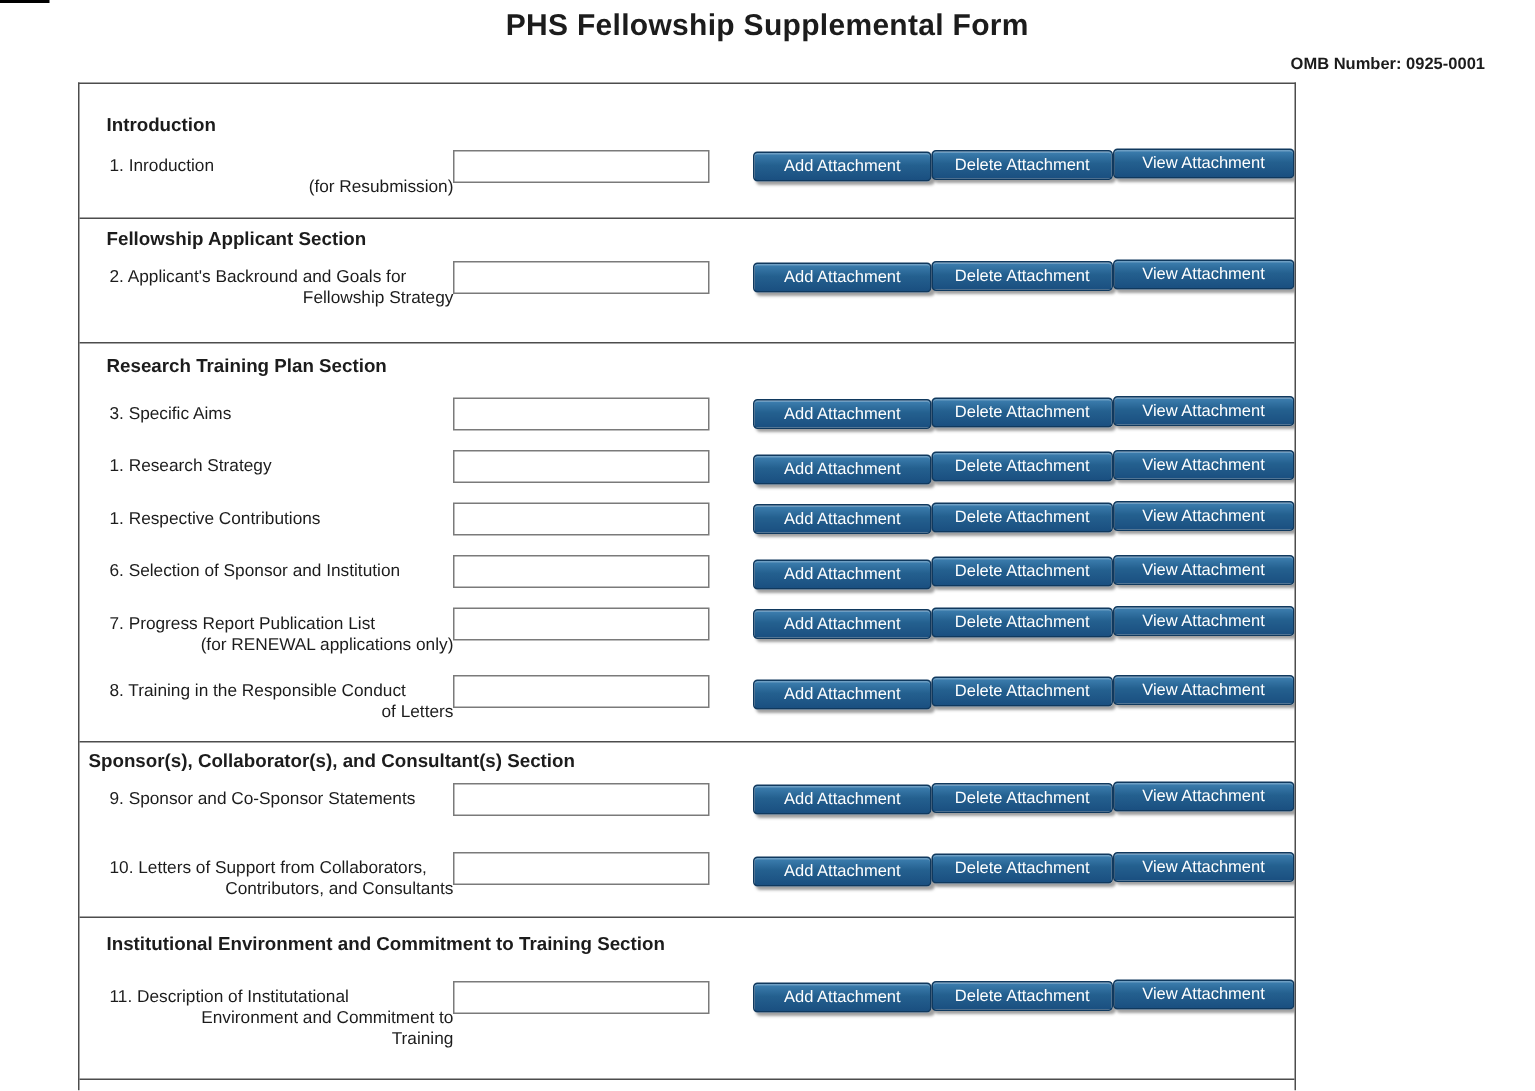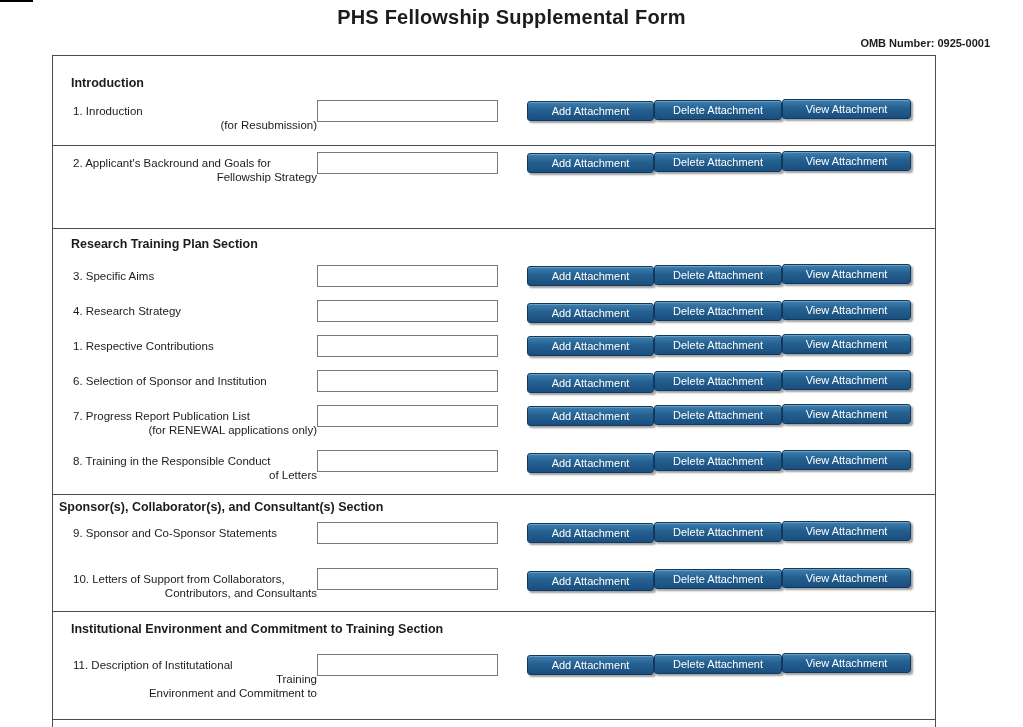--- a/index.html
+++ b/index.html
@@ -19,21 +19,21 @@
     position: absolute; top: 6px; left: 0; width: 1023px;
     text-align: center; font-size: 20px; font-weight: bold;
     letter-spacing: 0.2px;
   }
   .omb {
     position: absolute; top: 37px; right: 33px;
     font-size: 11px; font-weight: bold;
   }
   .form-box {
     position: absolute; left: 52px; top: 55px;
-    width: 884px; height: 672px;
+    width: 812px; height: 672px;
     border: 1px solid #4d4d4d; border-bottom: none;
     background: #fff;
   }
   .section {
     border-bottom: 1px solid #4d4d4d;
     overflow: hidden;
   }
   .section h2 {
     font-size: 12.5px; font-weight: bold;
     padding-left: 18px; margin-bottom: 8px;
@@ -101,20 +101,21 @@
         <div class="cont">(for Resubmission)</div>
       </div>
       <input type="text" class="field" value="" style="">
       <button class="btn btn-add">Add Attachment</button>
       <button class="btn btn-delete">Delete Attachment</button>
       <button class="btn btn-view">View Attachment</button>
     </div>
   </div>
 
   <div class="section s2">
+    <h2>Fellowship Applicant Section</h2>
     <div class="row">
       <div class="label">
         <div>2. Applicant's Backround and Goals for</div>
         <div class="cont">Fellowship Strategy</div>
       </div>
       <input type="text" class="field" value="" style="">
       <button class="btn btn-add">Add Attachment</button>
       <button class="btn btn-delete">Delete Attachment</button>
       <button class="btn btn-view">View Attachment</button>
     </div>
@@ -128,21 +129,21 @@
         <div>3. Specific Aims</div>
       </div>
       <input type="text" class="field" value="" style="">
       <button class="btn btn-add">Add Attachment</button>
       <button class="btn btn-delete">Delete Attachment</button>
       <button class="btn btn-view">View Attachment</button>
     </div>
 
     <div class="row">
       <div class="label">
-        <div>4. Research Strategy</div>
+        <div>1. Research Strategy</div>
       </div>
       <input type="text" class="field" value="" style="">
       <button class="btn btn-add">Add Attachment</button>
       <button class="btn btn-delete">Delete Attachment</button>
       <button class="btn btn-view">View Attachment</button>
     </div>
 
     <div class="row">
       <div class="label">
         <div>1. Respective Contributions</div>
@@ -210,22 +211,22 @@
       <button class="btn btn-view">View Attachment</button>
     </div>
   </div>
 
   <div class="section s5">
     <h2>Institutional Environment and Commitment to Training Section</h2>
 
     <div class="row">
       <div class="label">
         <div>11. Description of Institutational</div>
+        <div class="cont">Environment and Commitment to</div>
         <div class="cont">Training</div>
-        <div class="cont">Environment and Commitment to</div>
       </div>
       <input type="text" class="field" value="" style="">
       <button class="btn btn-add">Add Attachment</button>
       <button class="btn btn-delete">Delete Attachment</button>
       <button class="btn btn-view">View Attachment</button>
     </div>
   </div>
 
 </div>
 

